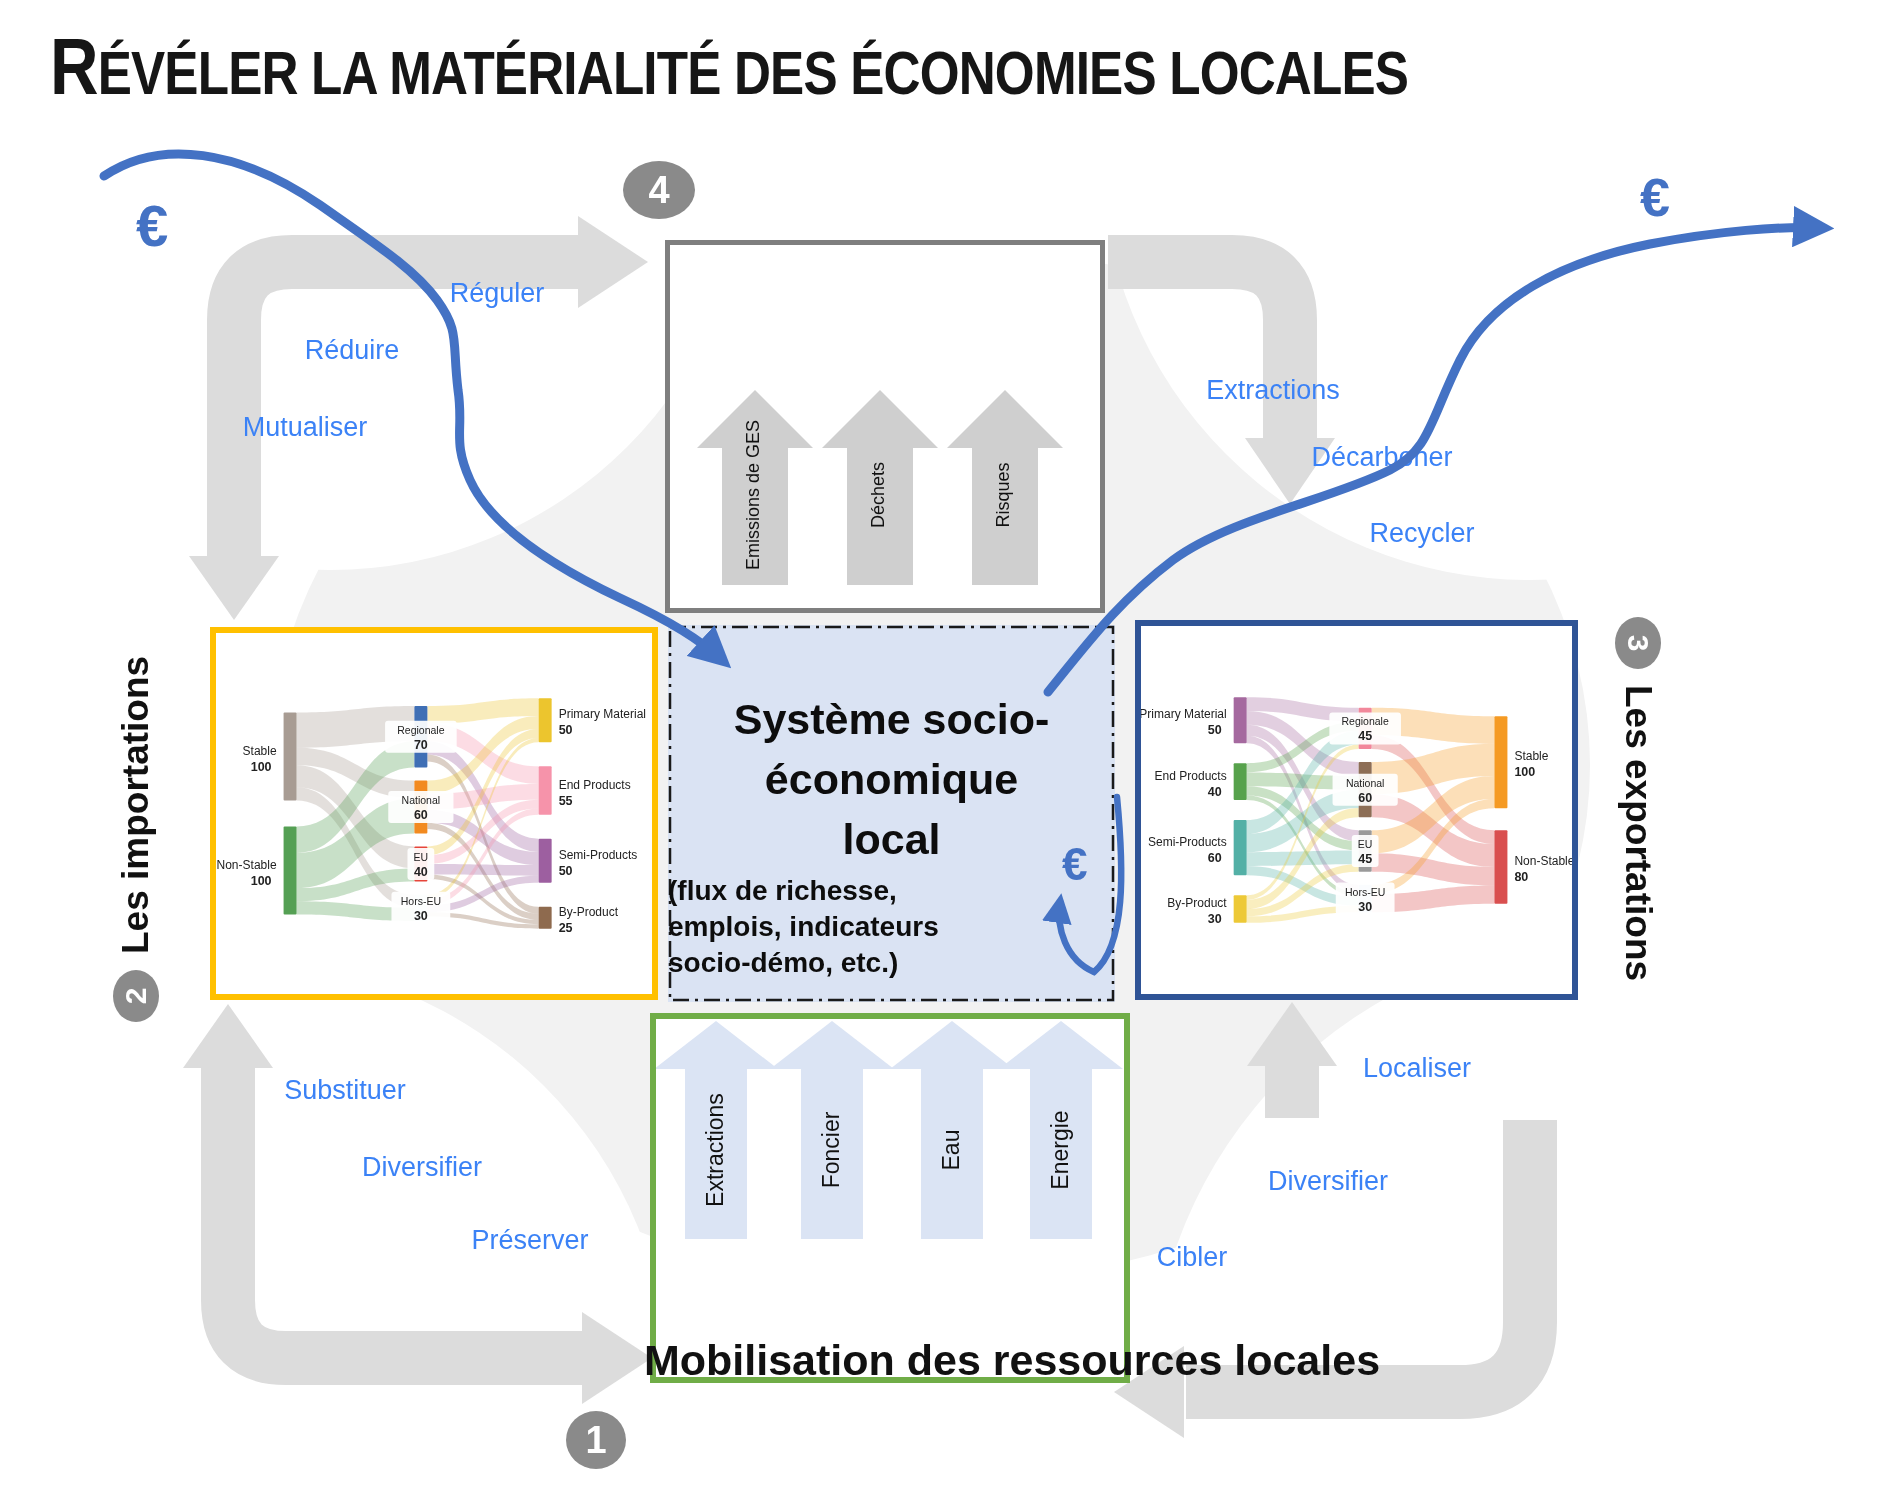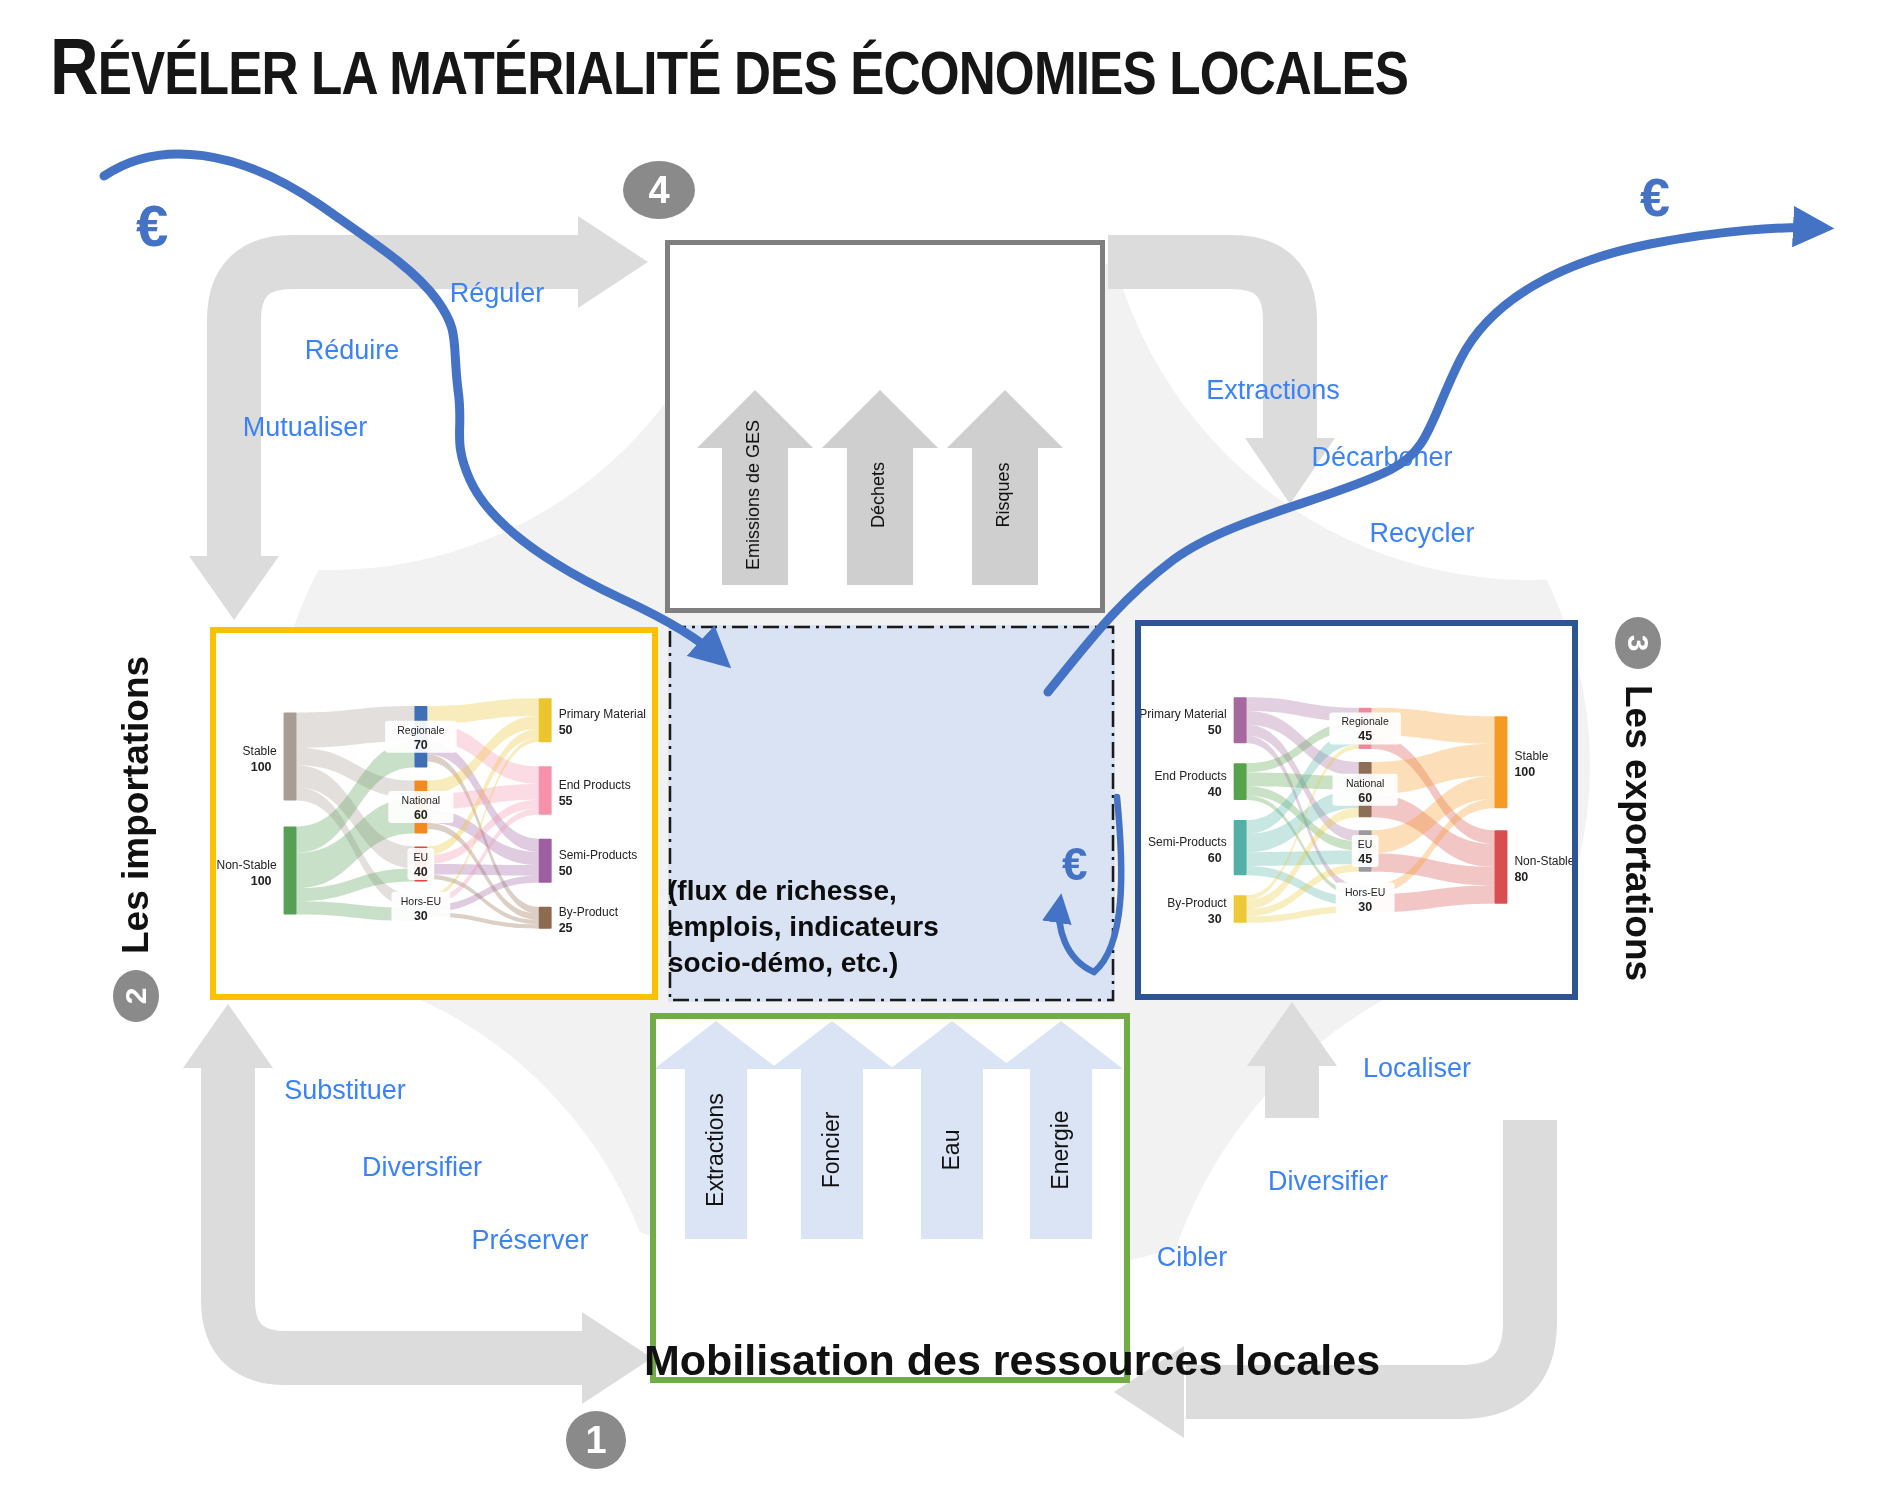--- a/index.html
+++ b/index.html
@@ -234,20 +234,25 @@
     <div class="badge" style="width:52px;height:46px;font-size:30px;">
       <span>3</span>
     </div>
     <span class="vl-text">Les exportations</span>
   </div>
 
   <div class="box" id="box-centre">
     <svg class="abs" width="447" height="377" style="left:0;top:0;">
       <rect x="2" y="2" width="443" height="373" fill="none" stroke="#1a1a1a" stroke-width="2.5" stroke-dasharray="16 6 3 6"></rect>
     </svg>
+    <div class="abs" id="centre-title">
+      <div>Système socio-</div>
+      <div>économique</div>
+      <div>local</div>
+    </div>
     <div class="abs" id="centre-sub">
       <div>(flux de richesse,</div>
       <div>emplois, indicateurs</div>
       <div>socio-démo, etc.)</div>
     </div>
     <div class="abs euro" style="left:394px;top:212px;font-size:46px;">€</div>
   </div>
 
   <div class="box" id="box-ressources">
     <svg width="468" height="358">

